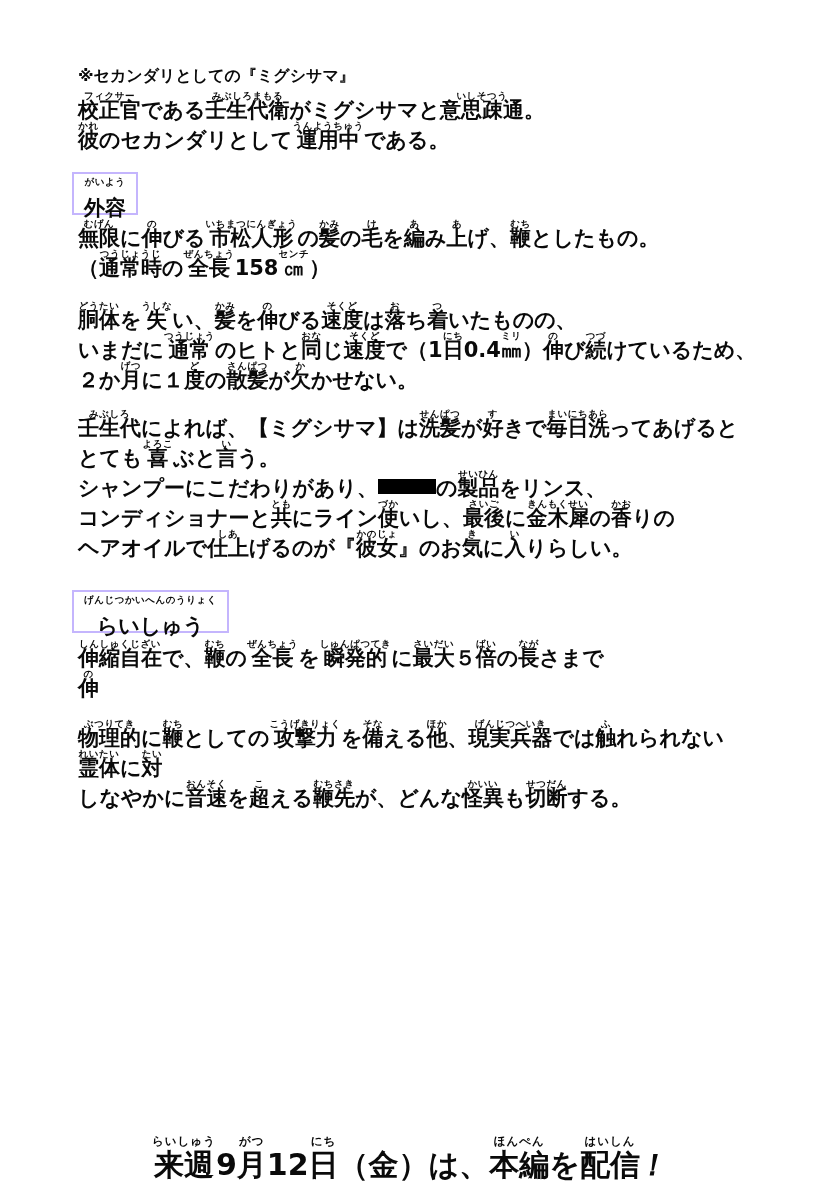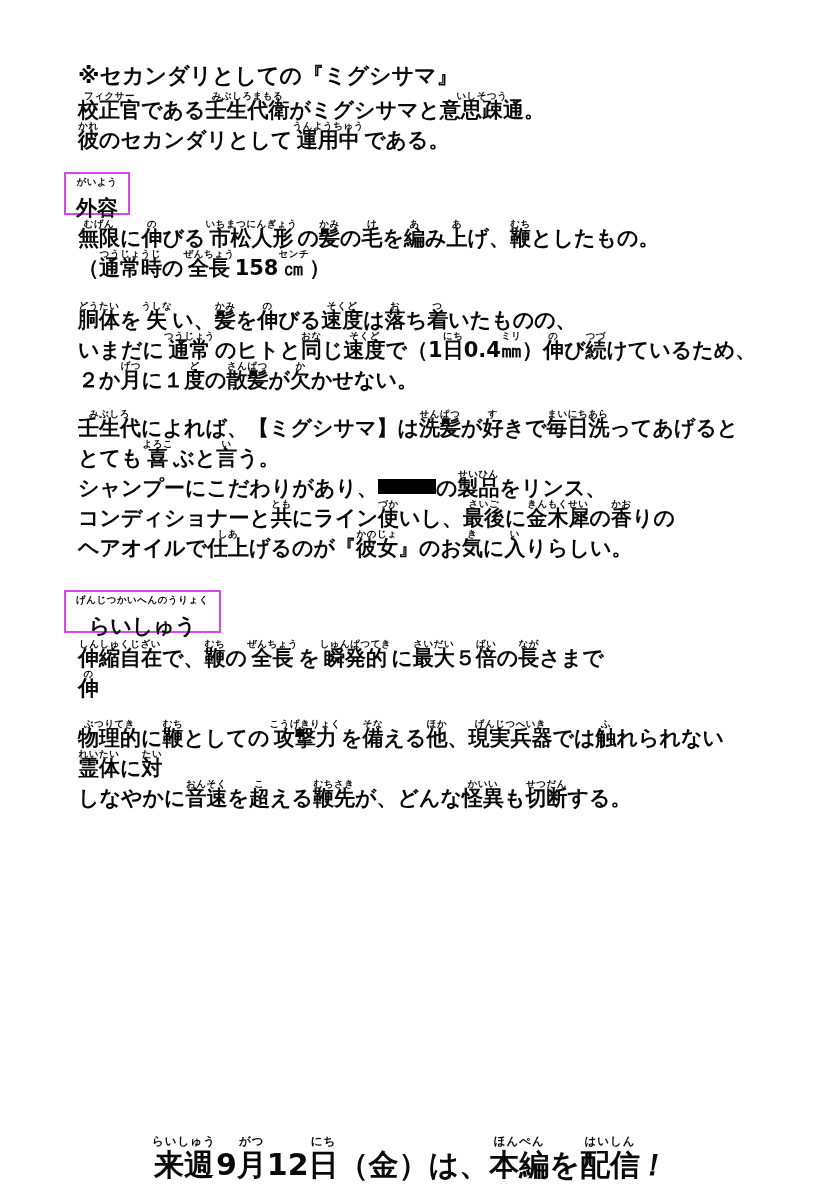--- a/index.html
+++ b/index.html
@@ -3,27 +3,27 @@
 <meta charset="utf-8">
 <style>
   html,body{margin:0;padding:0;}
   body{
     width:822px;height:1200px;position:relative;overflow:hidden;
     background:#ffffff;color:#0a0a0a;
     font-family:"DejaVu Sans","Liberation Sans",sans-serif;
     font-weight:600;
   }
   .abs{position:absolute;left:78px;}
-  .intro-title{font-size:22px;line-height:24px;white-space:nowrap;}
+  .intro-title{font-size:16px;line-height:24px;white-space:nowrap;}
   .rline{height:30px;white-space:nowrap;}
   .seg{display:inline-block;vertical-align:bottom;text-align:center;}
   .seg .rt{display:block;font-size:9.5px;line-height:11px;height:11px;letter-spacing:0.5px;font-weight:600;}
   .seg .rb{display:block;font-size:21px;line-height:19px;white-space:pre;}
   .section-box{
-    position:absolute;left:64px;border:2px solid #d946ef;background:#fff;
+    position:absolute;left:72px;border:2px solid #c4b5fd;background:#fff;
     padding:2px 10px 5px 10px;
   }
   .section-box .rline{height:32px;}
   .section-box .rb{font-weight:700;margin-top:12px;}
   .para .rline{margin:0;text-decoration:underline;}
   .redact{display:inline-block;width:58px;height:15px;background:#000;vertical-align:baseline;margin-bottom:1px;}
   .footer-wrap{position:absolute;left:0;right:0;top:1134px;text-align:center;}
   .footer-line{height:48px;}
   .footer-line .rt{font-size:11.5px;line-height:14px;height:14px;font-weight:700;letter-spacing:1px;}
   .footer-line .rb{font-size:30px;line-height:33px;font-weight:900;}

